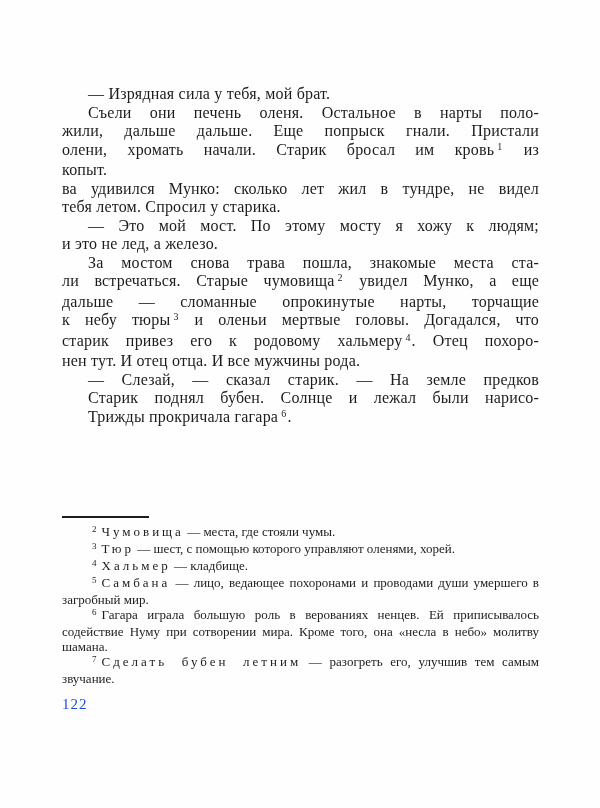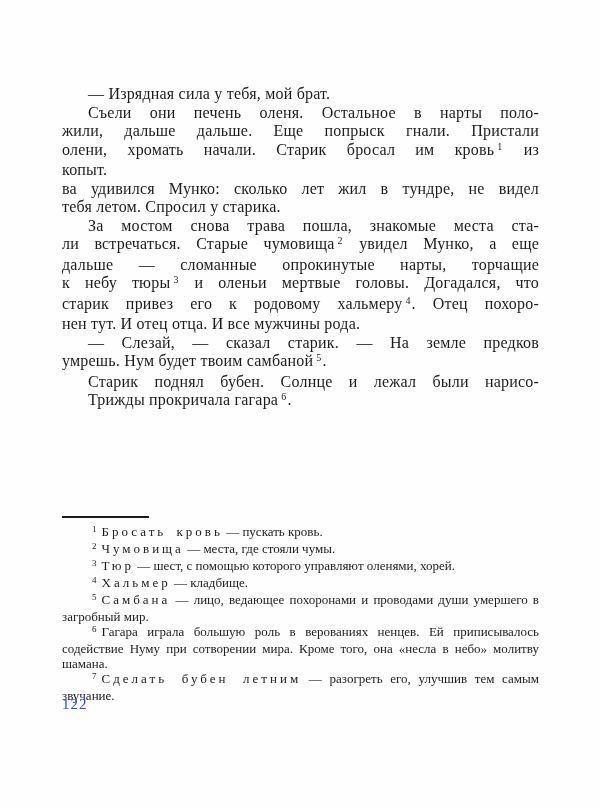--- a/index.html
+++ b/index.html
@@ -82,41 +82,43 @@
         <span class="line indent just">Съели они печень оленя. Остальное в нарты поло-</span>
         <span class="line just">жили, дальше дальше. Еще попрыск гнали. Пристали</span>
         <span class="line just">олени, хромать начали. Старик бросал им кровь<span class="sup-ref">1</span> из</span>
         <span class="line">копыт.</span>
       </p>
       <p class="para">
         <span class="line just">ва удивился Мунко: сколько лет жил в тундре, не видел</span>
         <span class="line">тебя летом. Спросил у старика.</span>
       </p>
       <p class="para">
+        <span class="line indent just">— Это мой мост. По этому мосту я хожу к людям;</span>
+        <span class="line">и это не лед, а железо.</span>
+      </p>
+      <p class="para">
         <span class="line indent just">За мостом снова трава пошла, знакомые места ста-</span>
         <span class="line just">ли встречаться. Старые чумовища<span class="sup-ref">2</span> увидел Мунко, а еще</span>
         <span class="line just">дальше — сломанные опрокинутые нарты, торчащие</span>
         <span class="line just">к небу тюры<span class="sup-ref">3</span> и оленьи мертвые головы. Догадался, что</span>
         <span class="line just">старик привез его к родовому хальмеру<span class="sup-ref">4</span>. Отец похоро-</span>
         <span class="line">нен тут. И отец отца. И все мужчины рода.</span>
       </p>
       <p class="para">
         <span class="line indent just">— Слезай, — сказал старик. — На земле предков</span>
-        <span class="line">умрешь. Нум будет твоим самбаной<span class="sup-ref">5</span>.</span>
       </p>
       <p class="para">
         <span class="line indent just">Старик поднял бубен. Солнце и лежал были нарисо-</span>
       </p>
       <p class="para">
         <span class="line indent">Трижды прокричала гагара<span class="sup-ref">6</span>.</span>
       </p>
     </main>
   <div class="fn-rule"></div>
   <section class="footnotes">
-      <p class="footnote"><span class="fn-marker">1</span><span class="fn-term">Бросать кровь</span> <span class="fn-text">— пускать кровь.</span></p>
       <p class="footnote"><span class="fn-marker">2</span><span class="fn-term">Чумовища</span> <span class="fn-text">— места, где стояли чумы.</span></p>
       <p class="footnote"><span class="fn-marker">3</span><span class="fn-term">Тюр</span> <span class="fn-text">— шест, с помощью которого управляют оленями, хорей.</span></p>
       <p class="footnote"><span class="fn-marker">4</span><span class="fn-term">Хальмер</span> <span class="fn-text">— кладбище.</span></p>
       <p class="footnote"><span class="fn-marker">5</span><span class="fn-term">Самбана</span> <span class="fn-text">— лицо, ведающее похоронами и проводами души умершего в загробный мир.</span></p>
       <p class="footnote"><span class="fn-marker">6</span><span class="fn-text">Гагара играла большую роль в верованиях ненцев. Ей приписывалось содействие Нуму при сотворении мира. Кроме того, она «несла в небо» молитву шамана.</span></p>
       <p class="footnote"><span class="fn-marker">7</span><span class="fn-term">Сделать бубен летним</span> <span class="fn-text">— разогреть его, улучшив тем самым звучание.</span></p>
     </section>
   <div class="page-number">122</div>
 </div>
 

